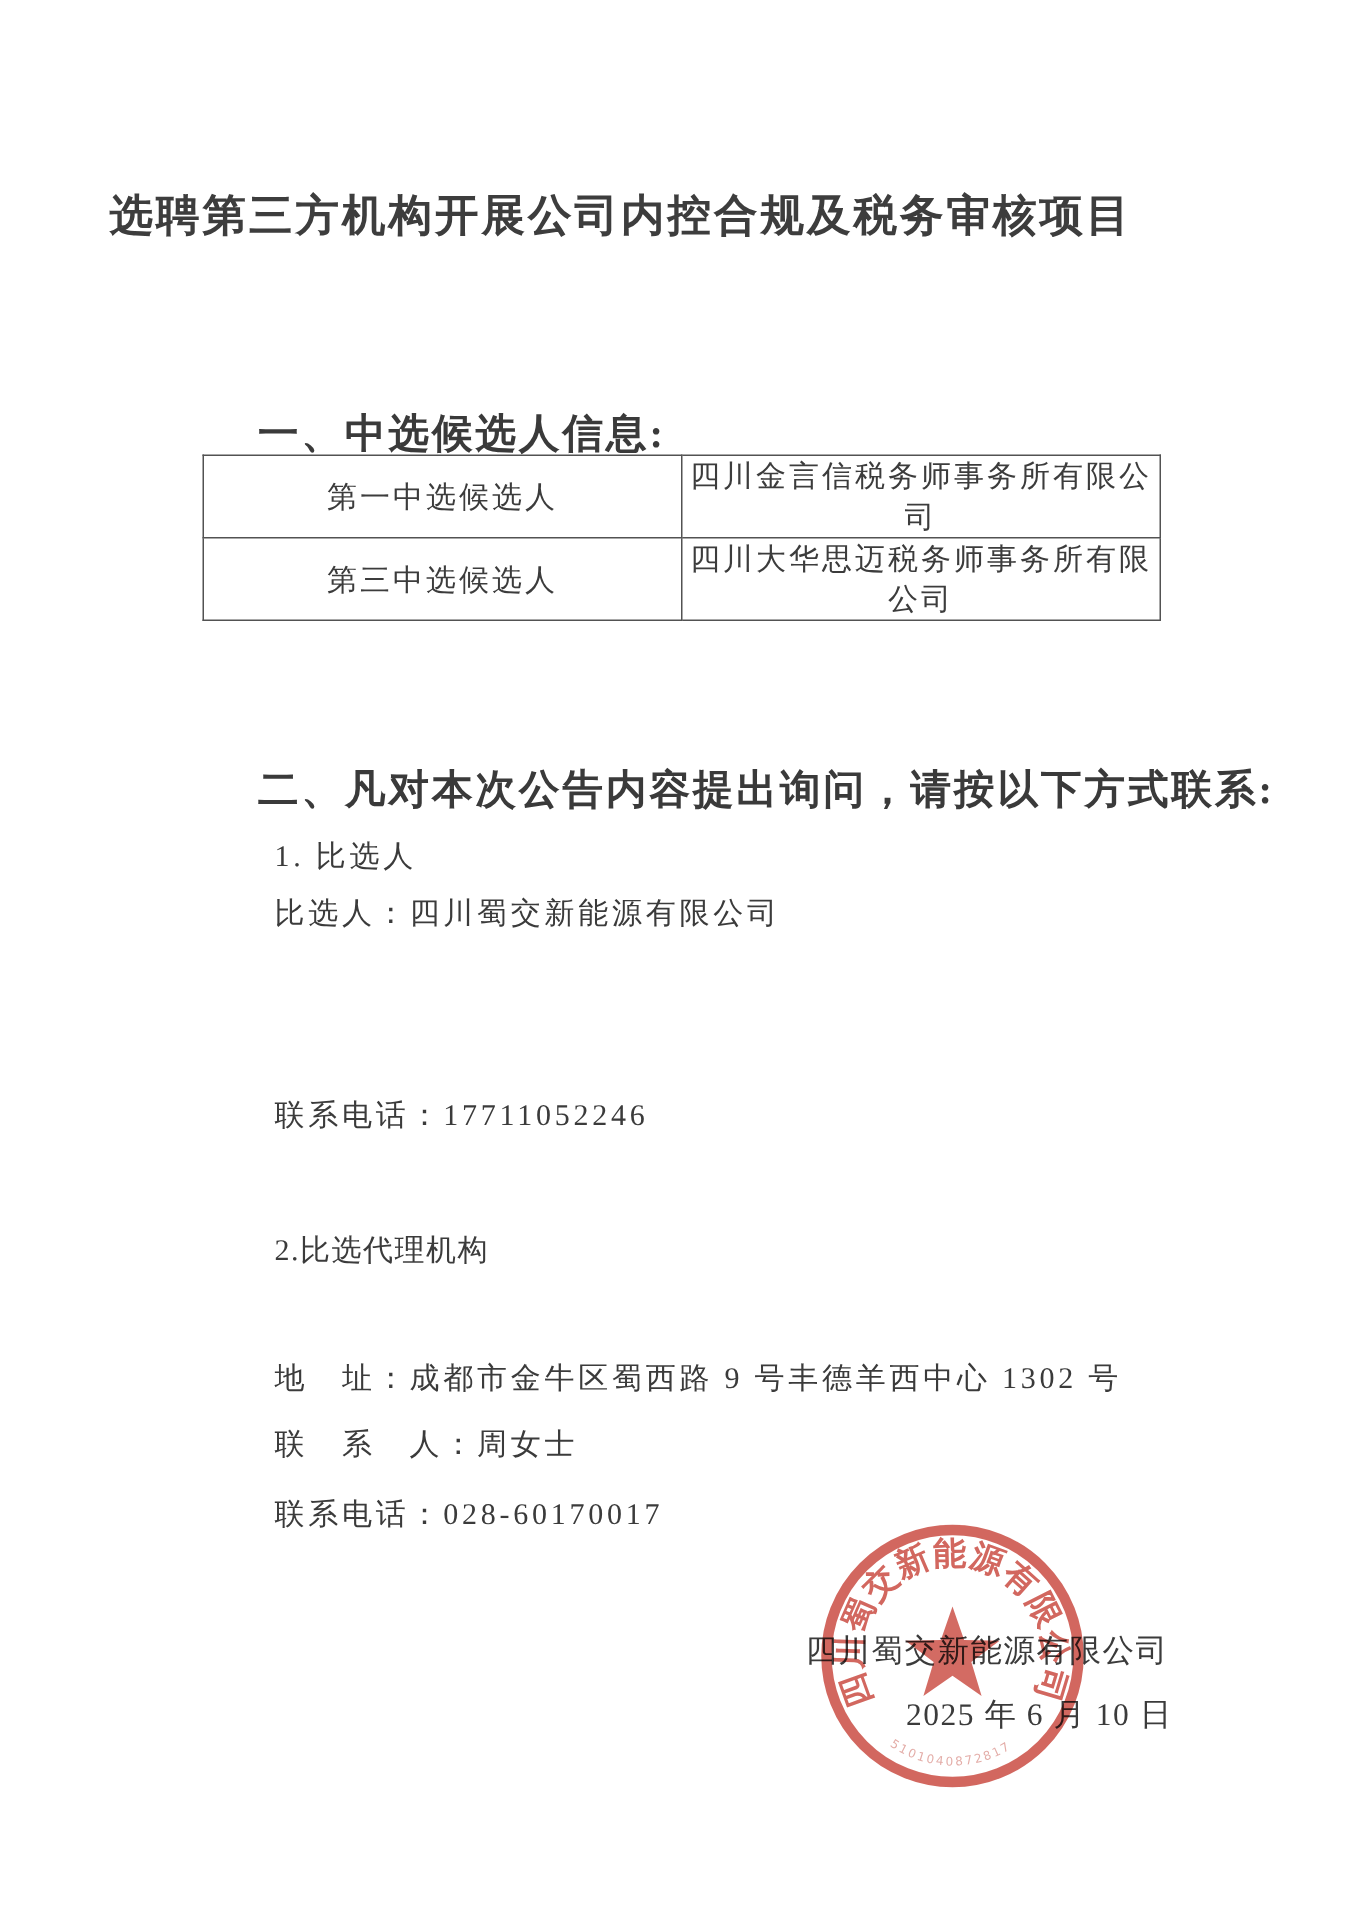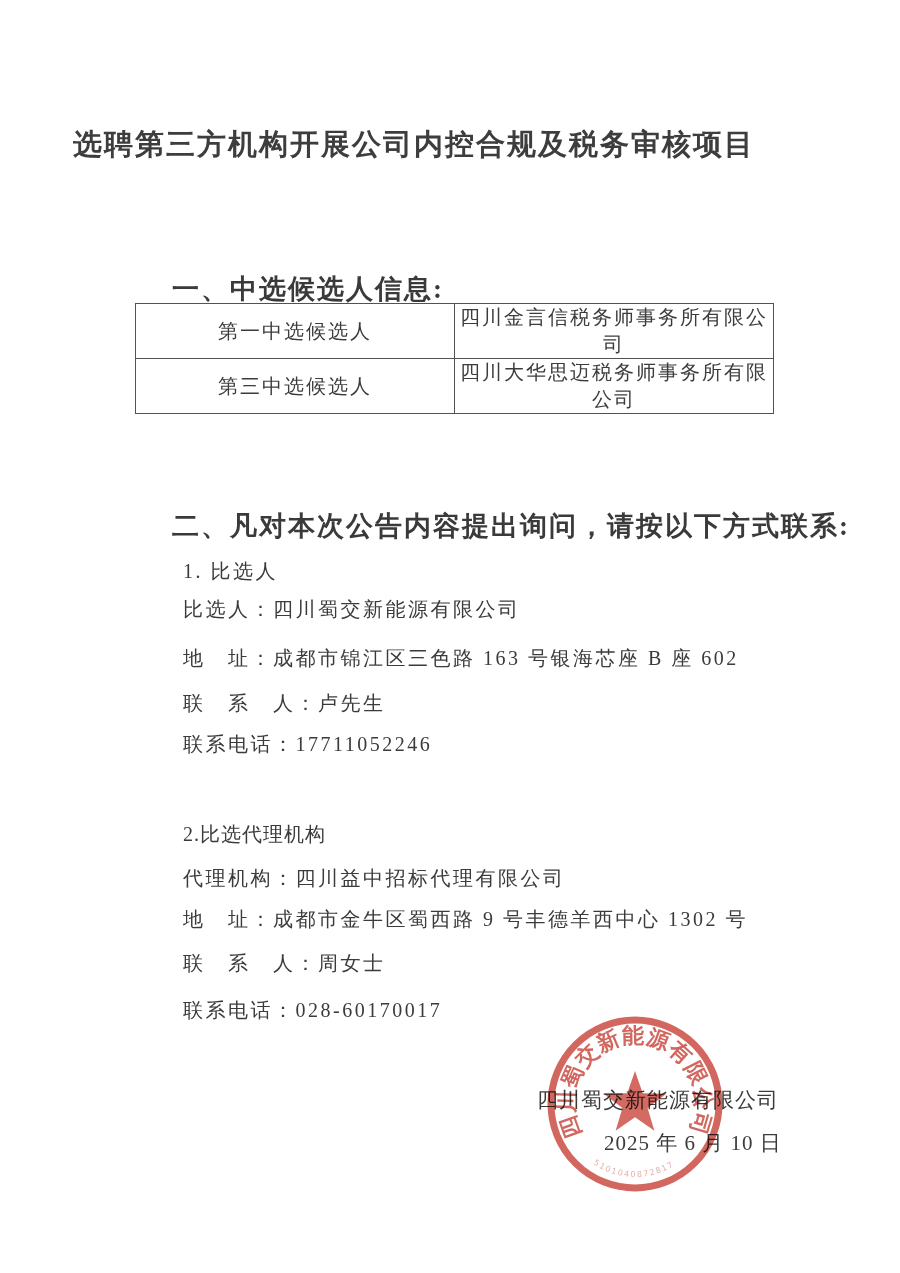--- a/index.html
+++ b/index.html
@@ -124,26 +124,23 @@
         <td>第三中选候选人</td>
         <td>四川大华思迈税务师事务所有限公司</td>
       </tr>
     </tbody>
   </table>
 
   <div class="sec-heading sec2-heading">二、凡对本次公告内容提出询问，请按以下方式联系:</div>
 
   <div class="body-line l-sub1">1. 比选人</div>
   <div class="body-line l-b1">比选人：四川蜀交新能源有限公司</div>
-  <div class="body-line l-b2">地　址：成都市锦江区三色路 163 号银海芯座 B 座 602</div>
-  <div class="body-line l-b3">联　系　人：卢先生</div>
   <div class="body-line l-b4">联系电话：17711052246</div>
 
   <div class="body-line l-sub2">2.比选代理机构</div>
-  <div class="body-line l-a1">代理机构：四川益中招标代理有限公司</div>
   <div class="body-line l-a2">地　址：成都市金牛区蜀西路 9 号丰德羊西中心 1302 号</div>
   <div class="body-line l-a3">联　系　人：周女士</div>
   <div class="body-line l-a4">联系电话：028-60170017</div>
 
   <div class="sig-company">四川蜀交新能源有限公司</div>
   <div class="sig-date">2025 年 6 月 10 日</div>
 
   <svg class="seal" viewBox="0 0 192 192" xmlns="http://www.w3.org/2000/svg">
     <defs>
       <path id="seal-arc" d="M 43.2 126.5 A 61 61 0 1 1 148.8 126.5" fill="none"></path>

